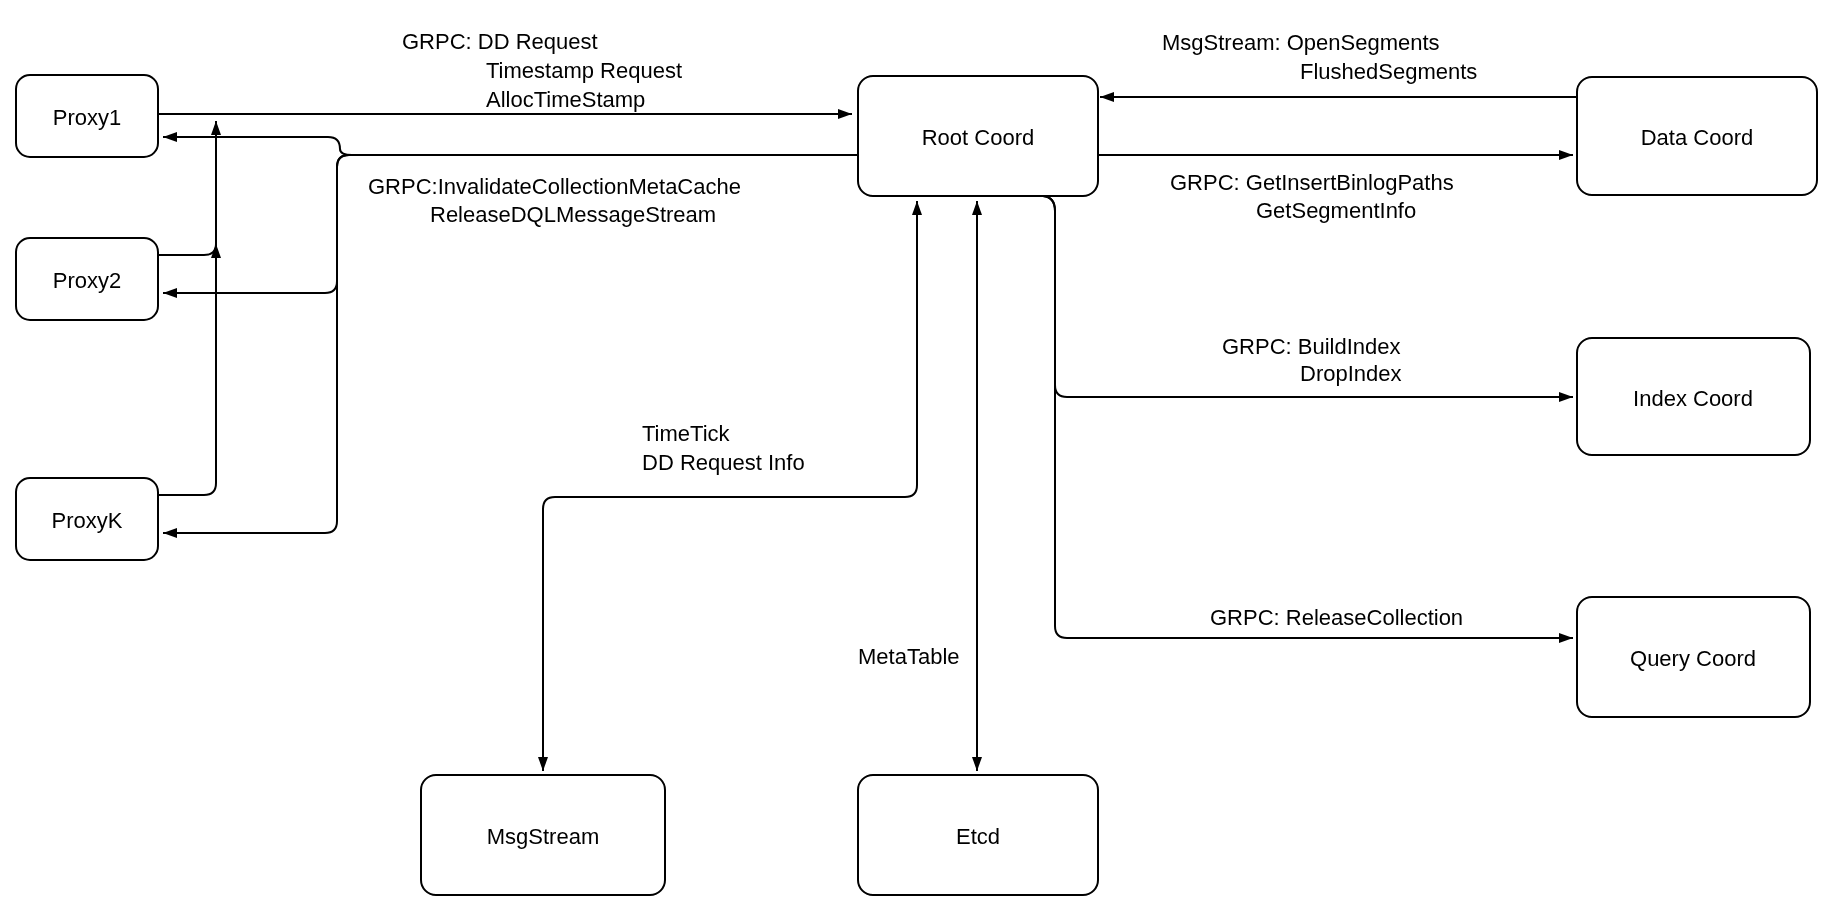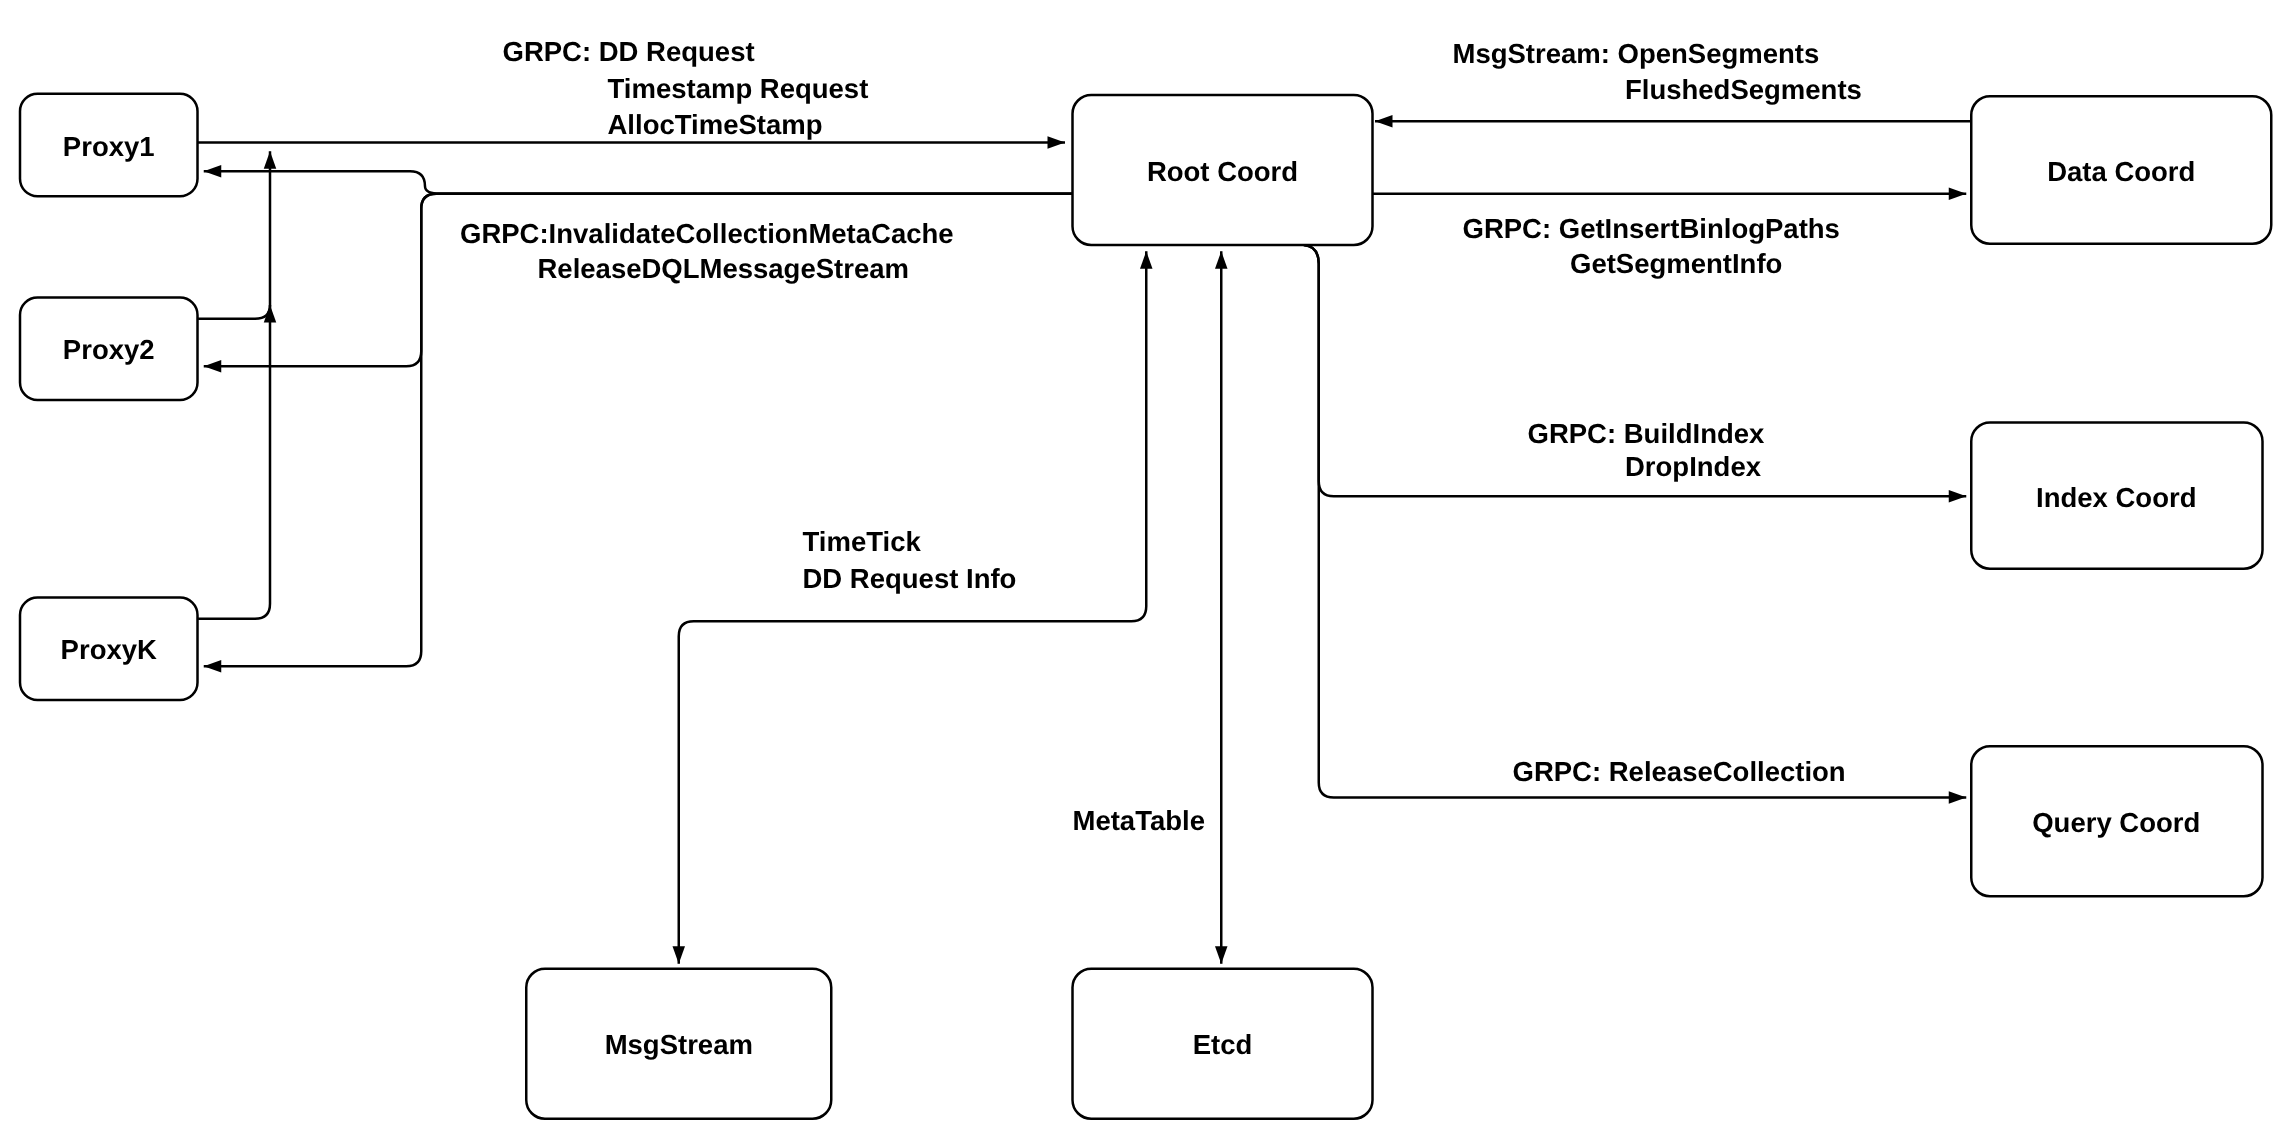--- a/index.html
+++ b/index.html
@@ -7,21 +7,20 @@
     padding: 0;
     background: #ffffff;
     font-family: "Liberation Sans", sans-serif;
   }
   .stage {
     position: relative;
     width: 1834px;
     height: 914px;
     background: #ffffff;
     overflow: hidden;
-    font-weight: bold;
   }
   svg { display: block; }
   .node-box {
     fill: #ffffff;
     stroke: #000000;
     stroke-width: 2;
   }
   .node-label {
     font-family: "Liberation Sans", sans-serif;
     font-size: 22px;

